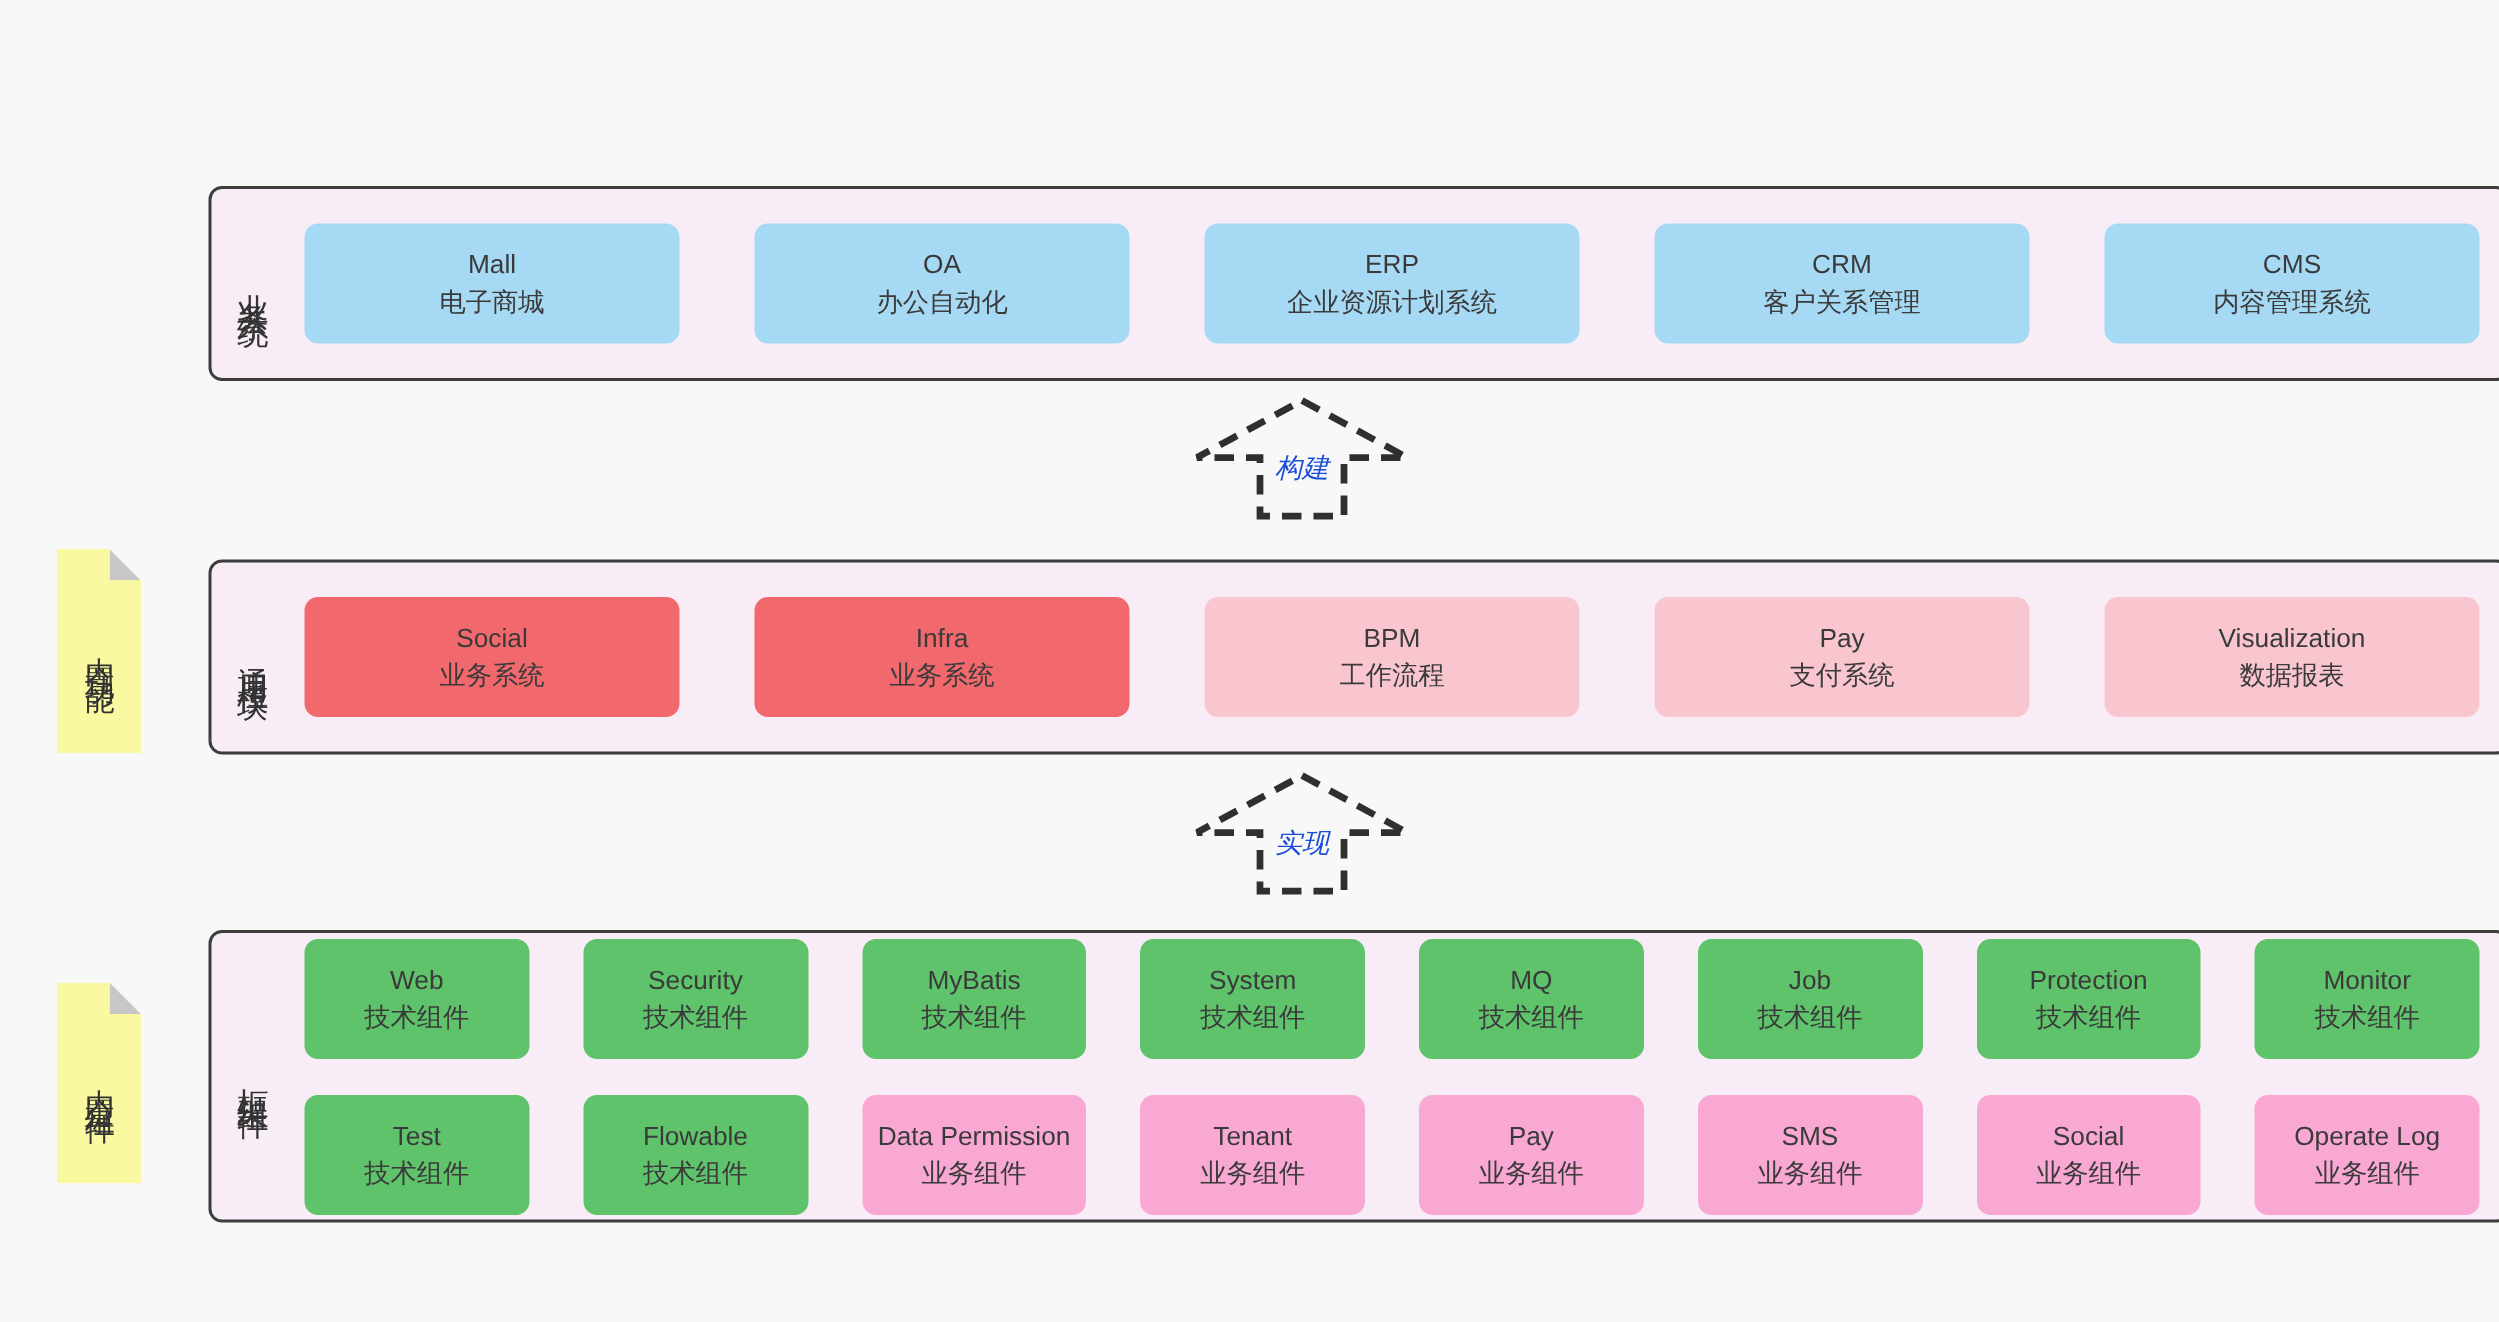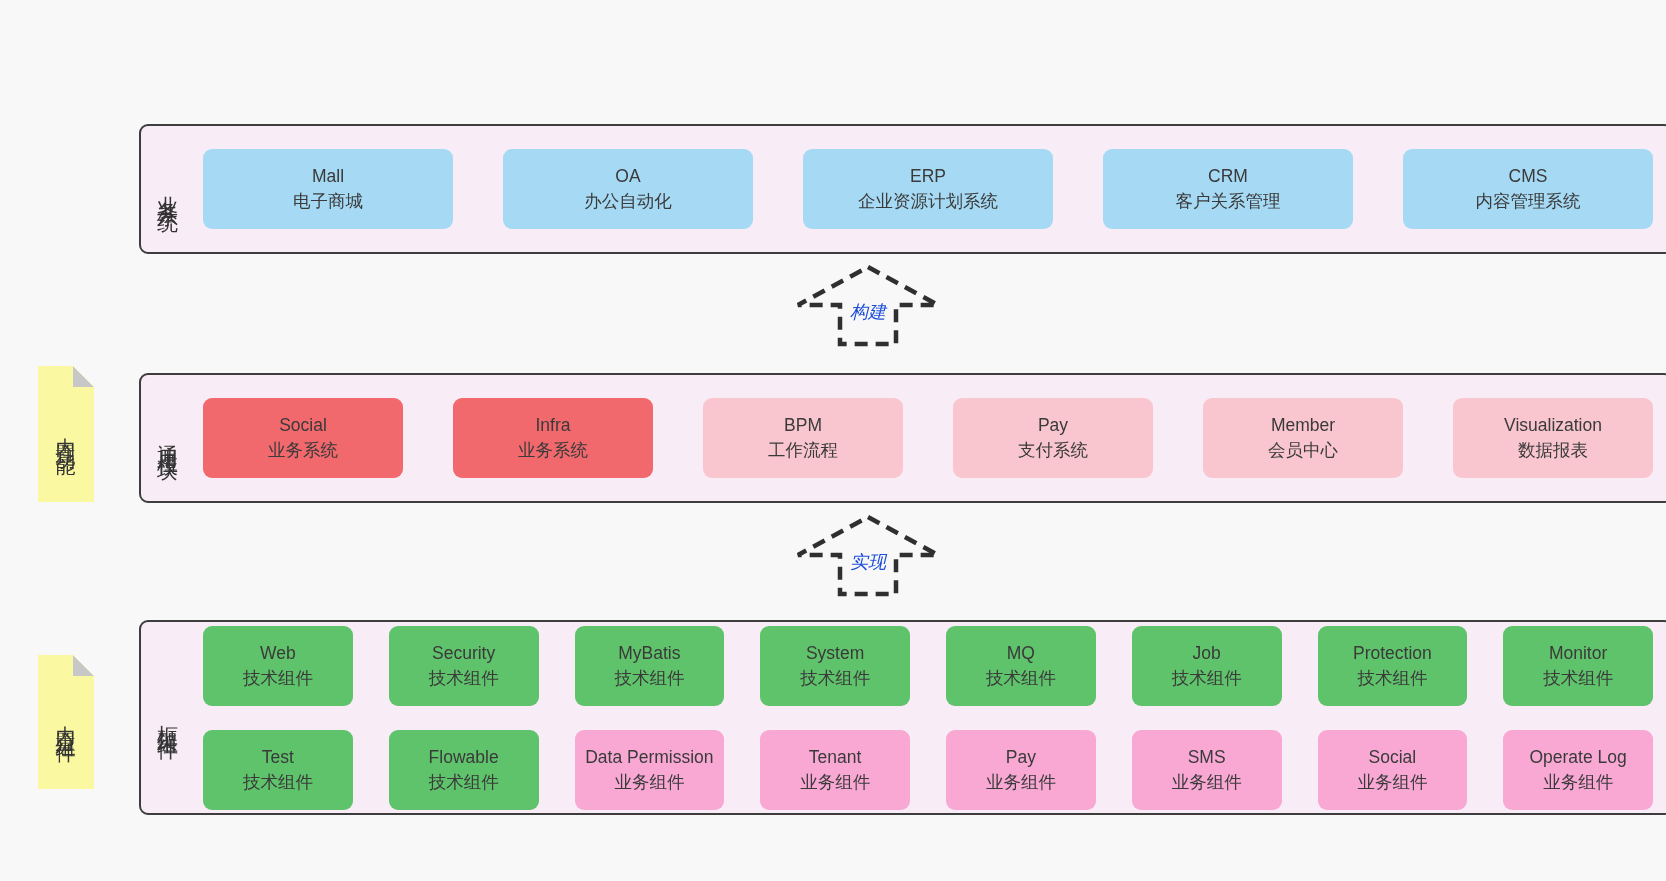--- a/index.html
+++ b/index.html
@@ -163,24 +163,20 @@
       </div>
       <div class="box pink">
         <span>BPM</span>
         <span>工作流程</span>
       </div>
       <div class="box pink">
         <span>Pay</span>
         <span>支付系统</span>
       </div>
       <div class="box pink">
-        <span>Member</span>
-        <span>会员中心</span>
-      </div>
-      <div class="box pink">
         <span>Visualization</span>
         <span>数据报表</span>
       </div>
     </div>
   </section>
 
   <div class="arrow arrow-2">
     <svg viewBox="0 0 150 86">
       <polygon points="75,5 145,43 103,43 103,82 47,82 47,43 5,43" fill="none" stroke="#2f2f2f" stroke-width="4.5" stroke-dasharray="13 8"></polygon>
     </svg>

